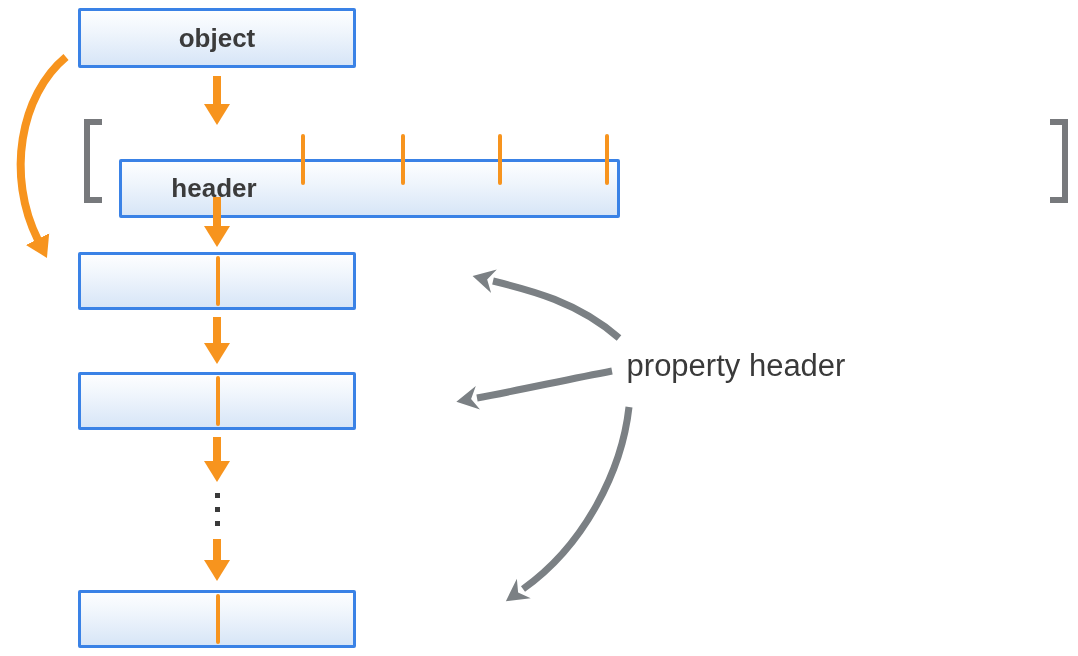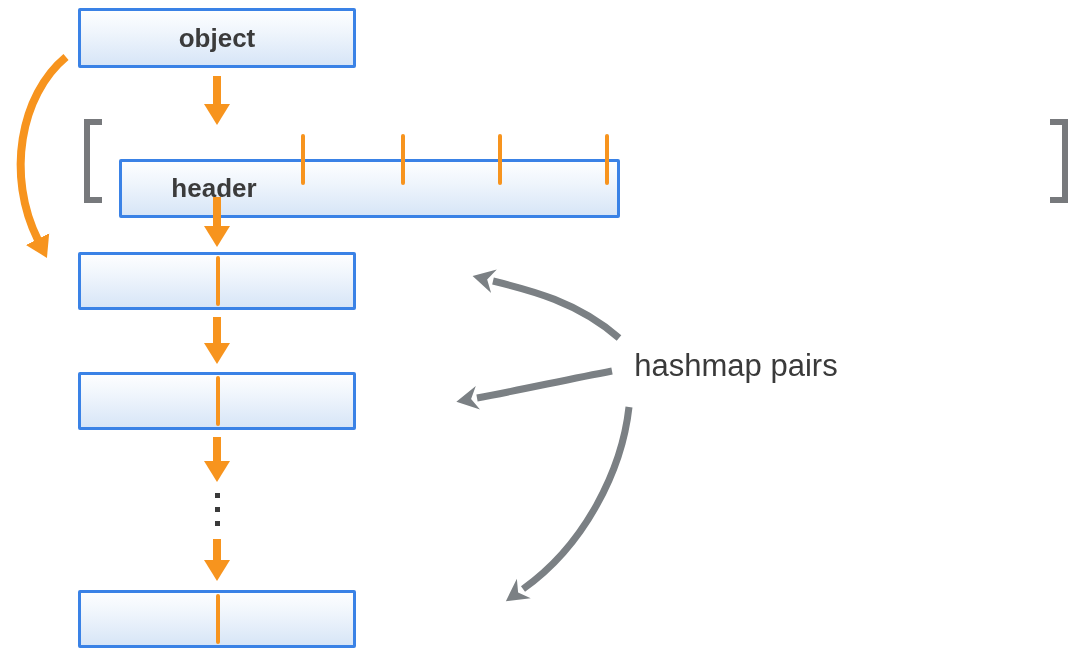--- a/index.html
+++ b/index.html
@@ -44,21 +44,21 @@
   <div class="box box-header">
     <div class="header-label-wrap">
       <span class="label-small">header</span>
     </div>
   </div>
 
   <div class="box box-pair1"></div>
   <div class="box box-pair2"></div>
   <div class="box box-pair3"></div>
 
-  <div class="label-pairs">hashmap pairs</div>
+  <div class="label-pairs">property header</div>
 
   <div>
     <div class="dot dot1"></div>
     <div class="dot dot2"></div>
     <div class="dot dot3"></div>
   </div>
 
   <svg class="overlay" width="1078" height="656" viewBox="0 0 1078 656" xmlns="http://www.w3.org/2000/svg">
     <defs>
       <marker id="headO" markerUnits="userSpaceOnUse" markerWidth="23" markerHeight="28" refX="1" refY="14" orient="auto">

